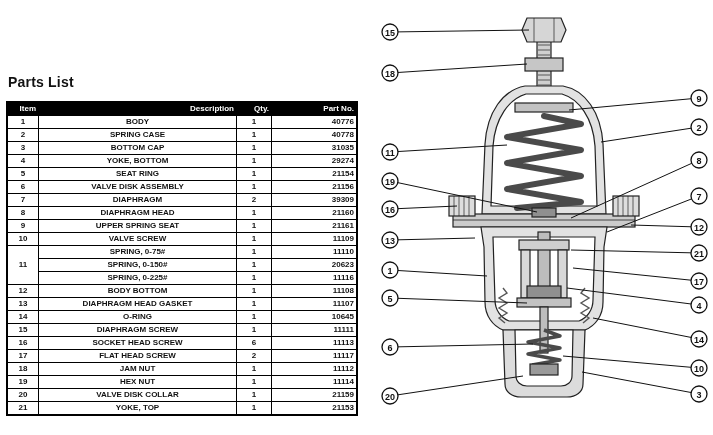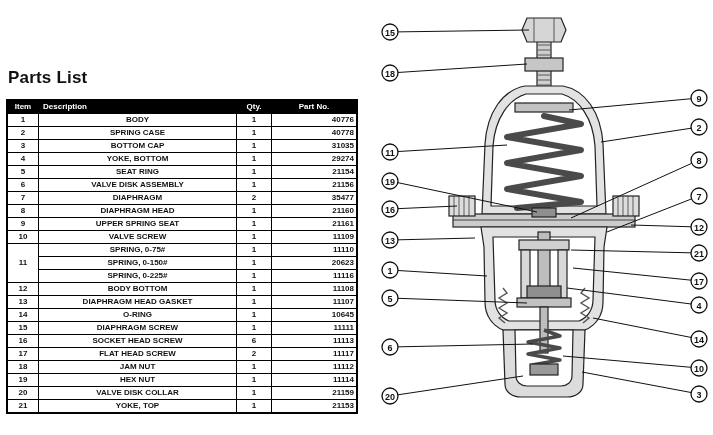--- a/index.html
+++ b/index.html
@@ -1,28 +1,28 @@
 <!DOCTYPE html>
 <html><head>
 <meta charset="utf-8">
 <style>
   html,body { margin:0; padding:0; }
   body {
     width:713px; height:435px; position:relative; overflow:hidden;
     background:#ffffff; font-family:"Liberation Sans", sans-serif;
   }
   .left-panel { position:absolute; left:6px; top:58px; width:352px; }
-  .title { font-size:17px; font-weight:bold; color:#111; margin:10px 0 11px 2px; letter-spacing:0.2px; }
+  .title { font-size:14px; font-weight:bold; color:#111; margin:16px 0 11px 2px; letter-spacing:0.2px; }
   table.parts { border-collapse:collapse; width:352px; table-layout:fixed; border:2px solid #000; }
   table.parts th, table.parts td {
     border:1px solid #000; font-size:8px; font-weight:bold; color:#111;
     padding:1px 2px; height:10px; line-height:10px; white-space:nowrap; overflow:hidden;
   }
-  table.parts thead th { background:#000; color:#fff; text-align:center; }
-  table.parts thead th.c-desc { text-align:left; padding-left:4px; }
+  table.parts thead th { background:#000; color:#fff; text-align:right; }
+  table.parts thead th.c-desc { text-align:right; padding-left:4px; }
   .c-item { width:26px; text-align:center; }
   .c-qty  { width:30px; text-align:center; }
   .c-part { width:80px; text-align:right; }
   td.c-desc { text-align:center; padding-left:4px; }
   .right-panel { position:absolute; left:356px; top:0; width:357px; height:435px; }
   .right-panel svg { width:100%; height:100%; display:block; }
   .leader { stroke:#111; stroke-width:1; }
   .callout-circle { fill:#fff; stroke:#111; stroke-width:1.3; }
   .callout-num {
     font-family:"Liberation Sans", sans-serif; font-size:9px; font-weight:bold;
@@ -77,21 +77,21 @@
         <tr>
           <td class="c-item">6</td>
           <td class="c-desc">VALVE DISK ASSEMBLY</td>
           <td class="c-qty">1</td>
           <td class="c-part">21156</td>
         </tr>
         <tr>
           <td class="c-item">7</td>
           <td class="c-desc">DIAPHRAGM</td>
           <td class="c-qty">2</td>
-          <td class="c-part">35477</td>
+          <td class="c-part">39309</td>
         </tr>
         <tr>
           <td class="c-item">8</td>
           <td class="c-desc">DIAPHRAGM HEAD</td>
           <td class="c-qty">1</td>
           <td class="c-part">21160</td>
         </tr>
         <tr>
           <td class="c-item">9</td>
           <td class="c-desc">UPPER SPRING SEAT</td>

